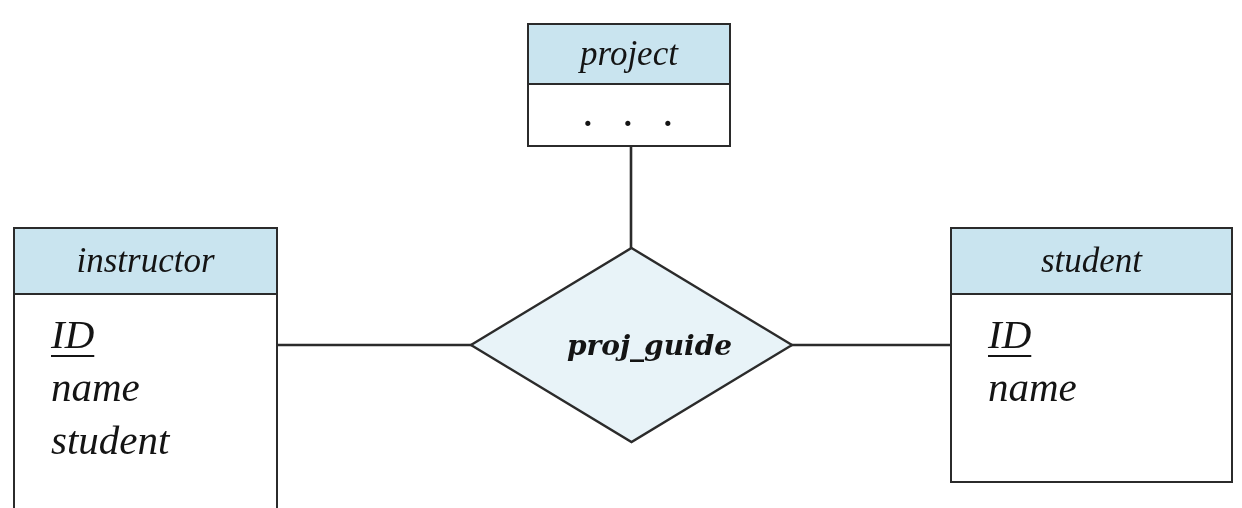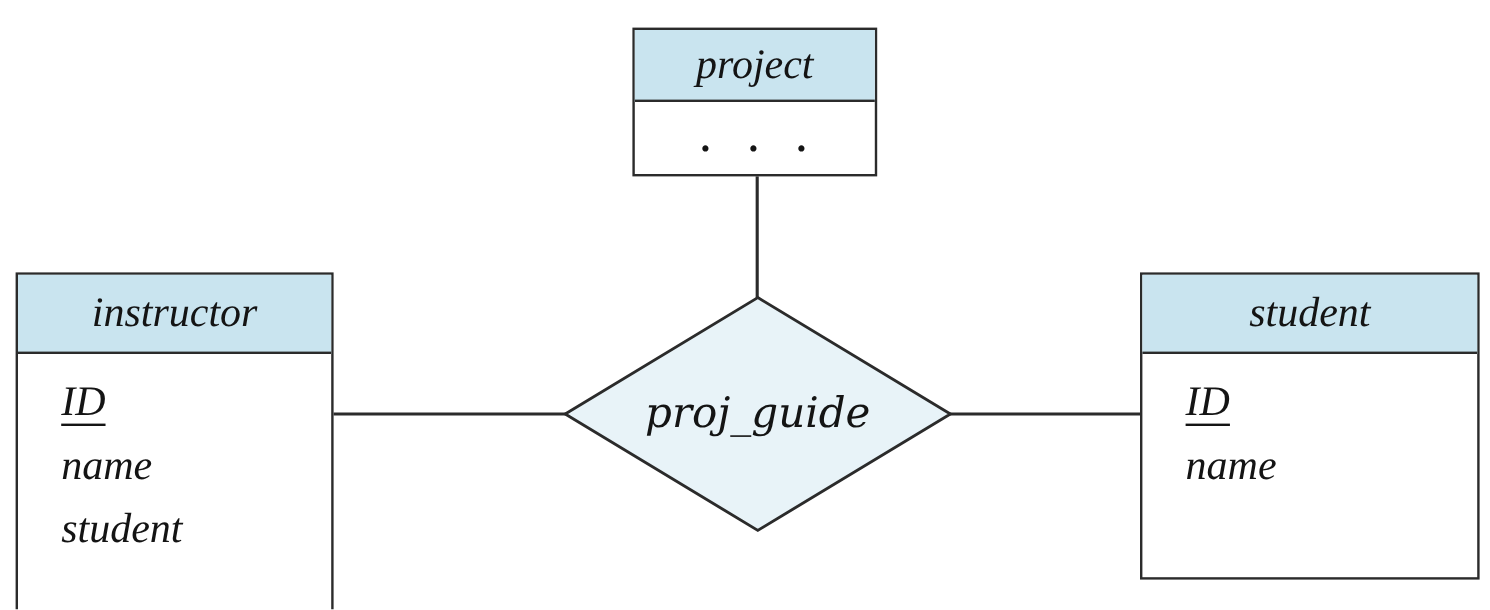--- a/index.html
+++ b/index.html
@@ -37,30 +37,31 @@
   .entity-body { flex: 1 1 auto; }
   #project { left: 527px; top: 23px; width: 204px; height: 124px; }
   #project .entity-header { height: 60px; }
   #project .entity-body {
     display: flex; align-items: center; justify-content: center;
     font-size: 32px; letter-spacing: 12px; text-indent: 12px; font-weight: 600;
   }
   #instructor { left: 13px; top: 227px; width: 265px; height: 328px; justify-content: center; }
   #student { left: 950px; top: 227px; width: 283px; height: 256px; }
   .tall .entity-header { height: 66px; }
-  .attrs { padding: 13px 0 0 36px; font-size: 35px; line-height: 53px; }
+  .attrs { padding: 13px 0 0 36px; font-size: 41px; line-height: 53px; }
   .attr.pk {
     text-decoration: underline;
     text-decoration-thickness: 2.4px;
     text-underline-offset: 7px;
   }
   .diamond-label {
-    position: absolute; left: 471px; top: 319px; width: 321px; height: 52px;
+    position: absolute; left: 489px; top: 319px; width: 321px; height: 52px;
     display: flex; align-items: center; justify-content: center;
-    font-size: 35px;
+    font-size: 28px;
+    font-weight: bold;
   }
 </style>
 </head>
 <body>
 
 <div class="canvas">
 
   <svg class="connectors" viewBox="0 0 1242 508" xmlns="http://www.w3.org/2000/svg">
     <line x1="631" y1="145" x2="631" y2="250"></line>
     <line x1="276" y1="345" x2="473" y2="345"></line>

